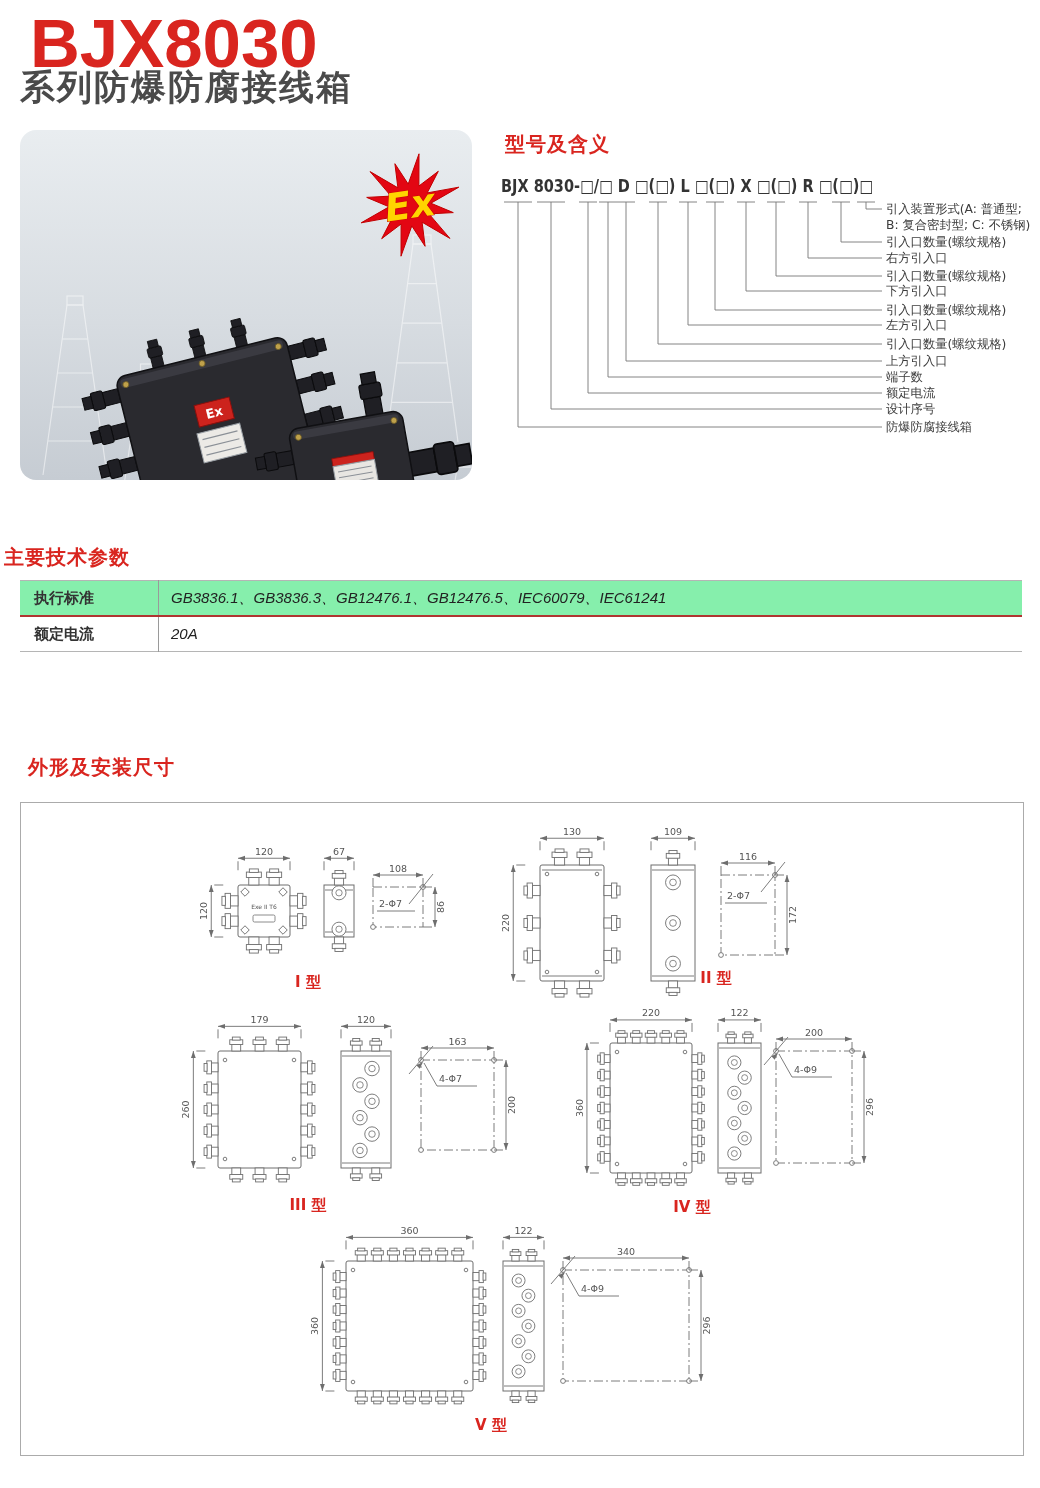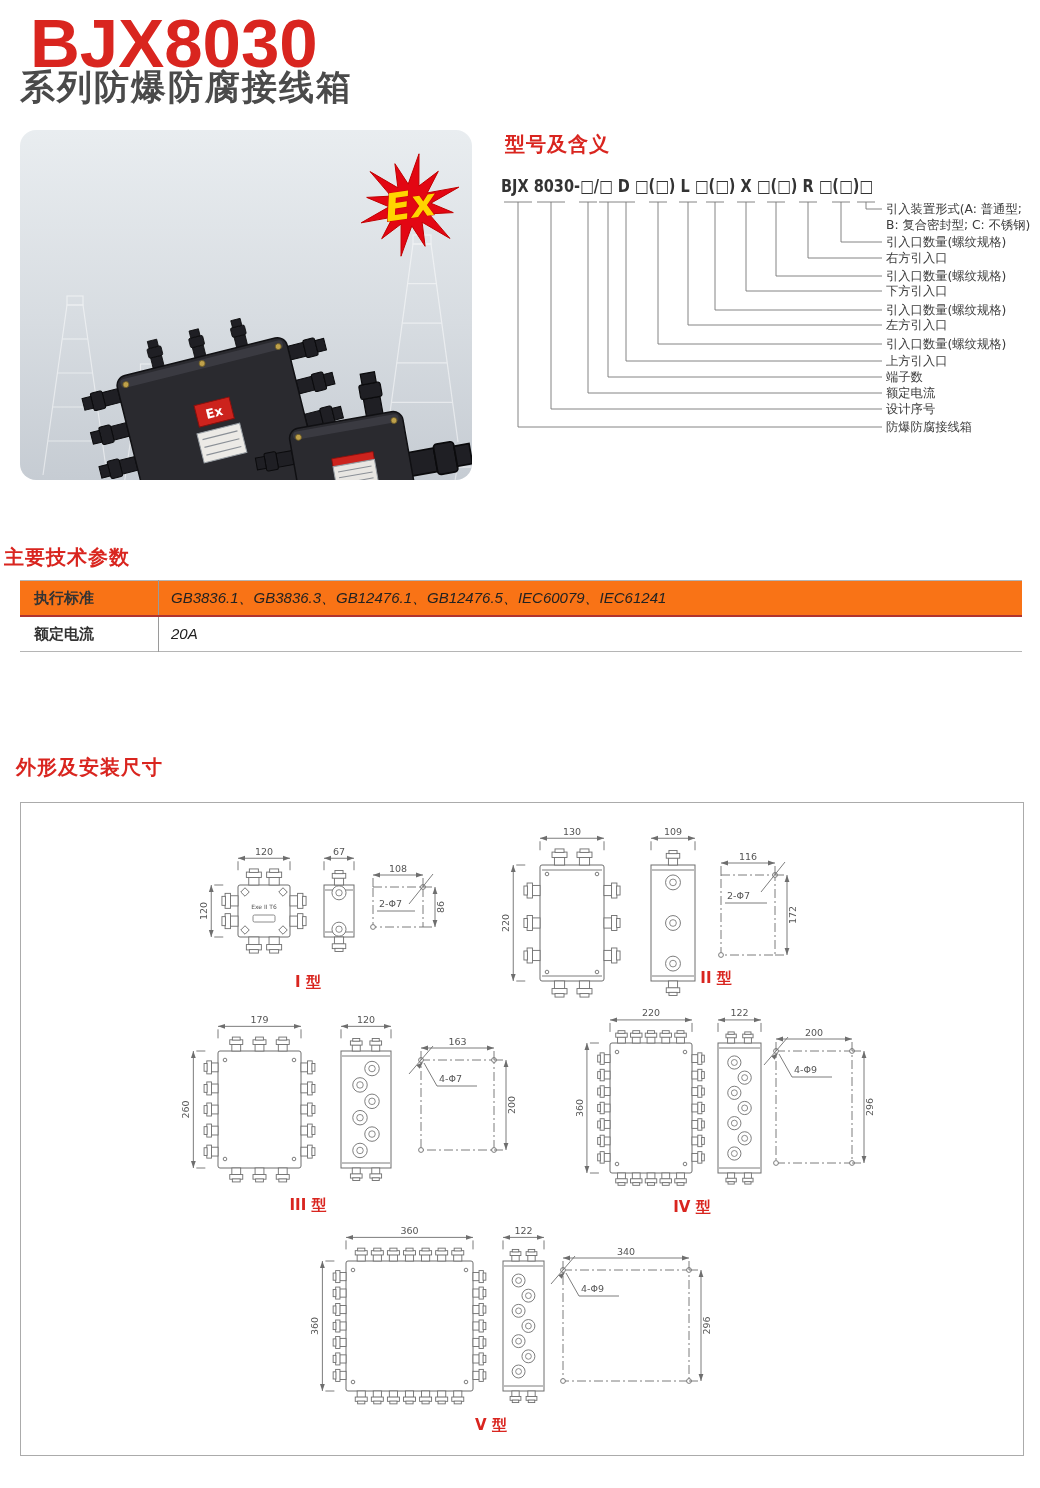--- a/index.html
+++ b/index.html
@@ -5,27 +5,27 @@
   :root{ --red:#d9251f; }
   html,body{margin:0;padding:0;}
   body{width:1040px;height:1488px;position:relative;background:#ffffff;
        font-family:"Liberation Sans","DejaVu Sans",sans-serif;overflow:hidden;}
   .abs{position:absolute;}
   #page-title{left:30px;top:4px;font-size:69px;font-weight:bold;color:var(--red);letter-spacing:0;}
   #page-subtitle{left:20px;top:64px;font-size:35px;font-weight:bold;color:#4a4a4a;letter-spacing:2px;}
   .sec-h{font-size:20px;font-weight:bold;color:var(--red);letter-spacing:1px;}
   #model-heading{left:505px;top:131px;}
   #params-heading{left:4px;top:544px;}
-  #dims-heading{left:16px;top:754px;}
+  #dims-heading{left:28px;top:754px;}
   #photo-panel{left:20px;top:130px;width:452px;height:350px;border-radius:16px;overflow:hidden;}
   #model-diagram{left:498px;top:166px;}
   #params-table{left:20px;top:580px;width:1002px;border-collapse:collapse;
                 font-size:15px;color:#222;border-top:1px solid #b5b5b5;}
   #params-table tr{border-bottom:1px solid #b5b5b5;}
-  #params-table tr:first-child{background:#f97316;border-bottom:2px solid #b03430;}
+  #params-table tr:first-child{background:#86efac;border-bottom:2px solid #b03430;}
   #params-table th{width:118px;text-align:left;font-weight:bold;color:#333;
                    padding:2px 6px 2px 14px;border-right:1px solid #9a9a9a;line-height:20px;}
   #params-table td{padding:7px 12px;line-height:20px;font-style:italic;}
   #params-table tr:nth-child(n+3) td{font-weight:bold;}
   #drawings-box{left:20px;top:802px;width:1002px;height:652px;border:1px solid #ababab;background:#fff;}
   svg text{font-family:"DejaVu Sans","Liberation Sans",sans-serif;}
 </style>
 </head>
 <body>
 

